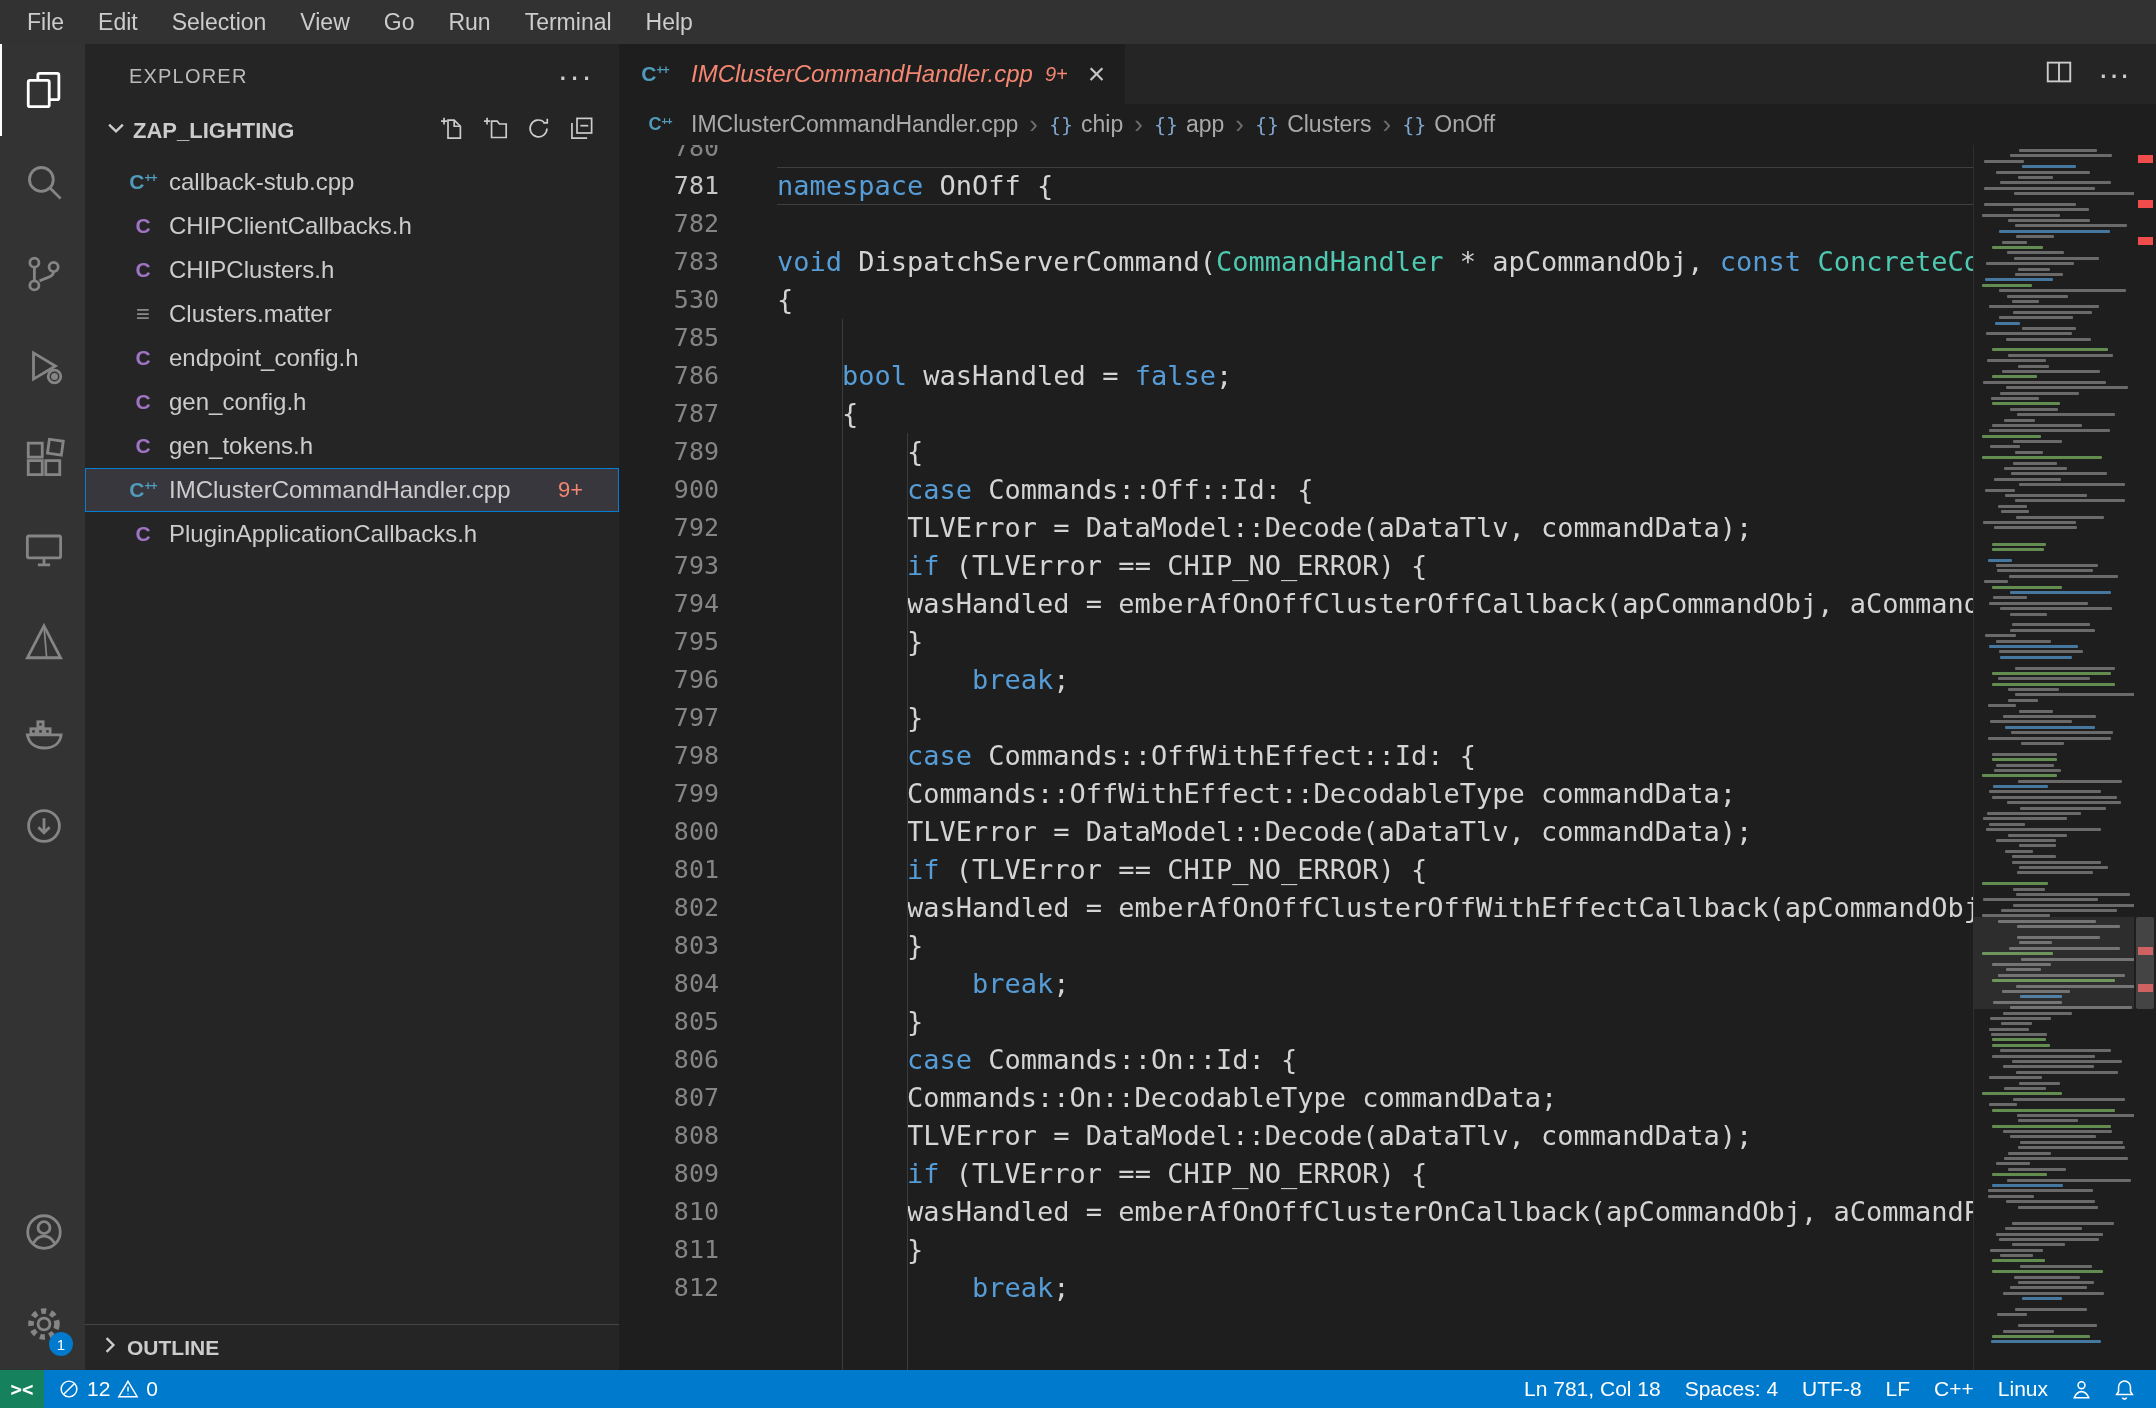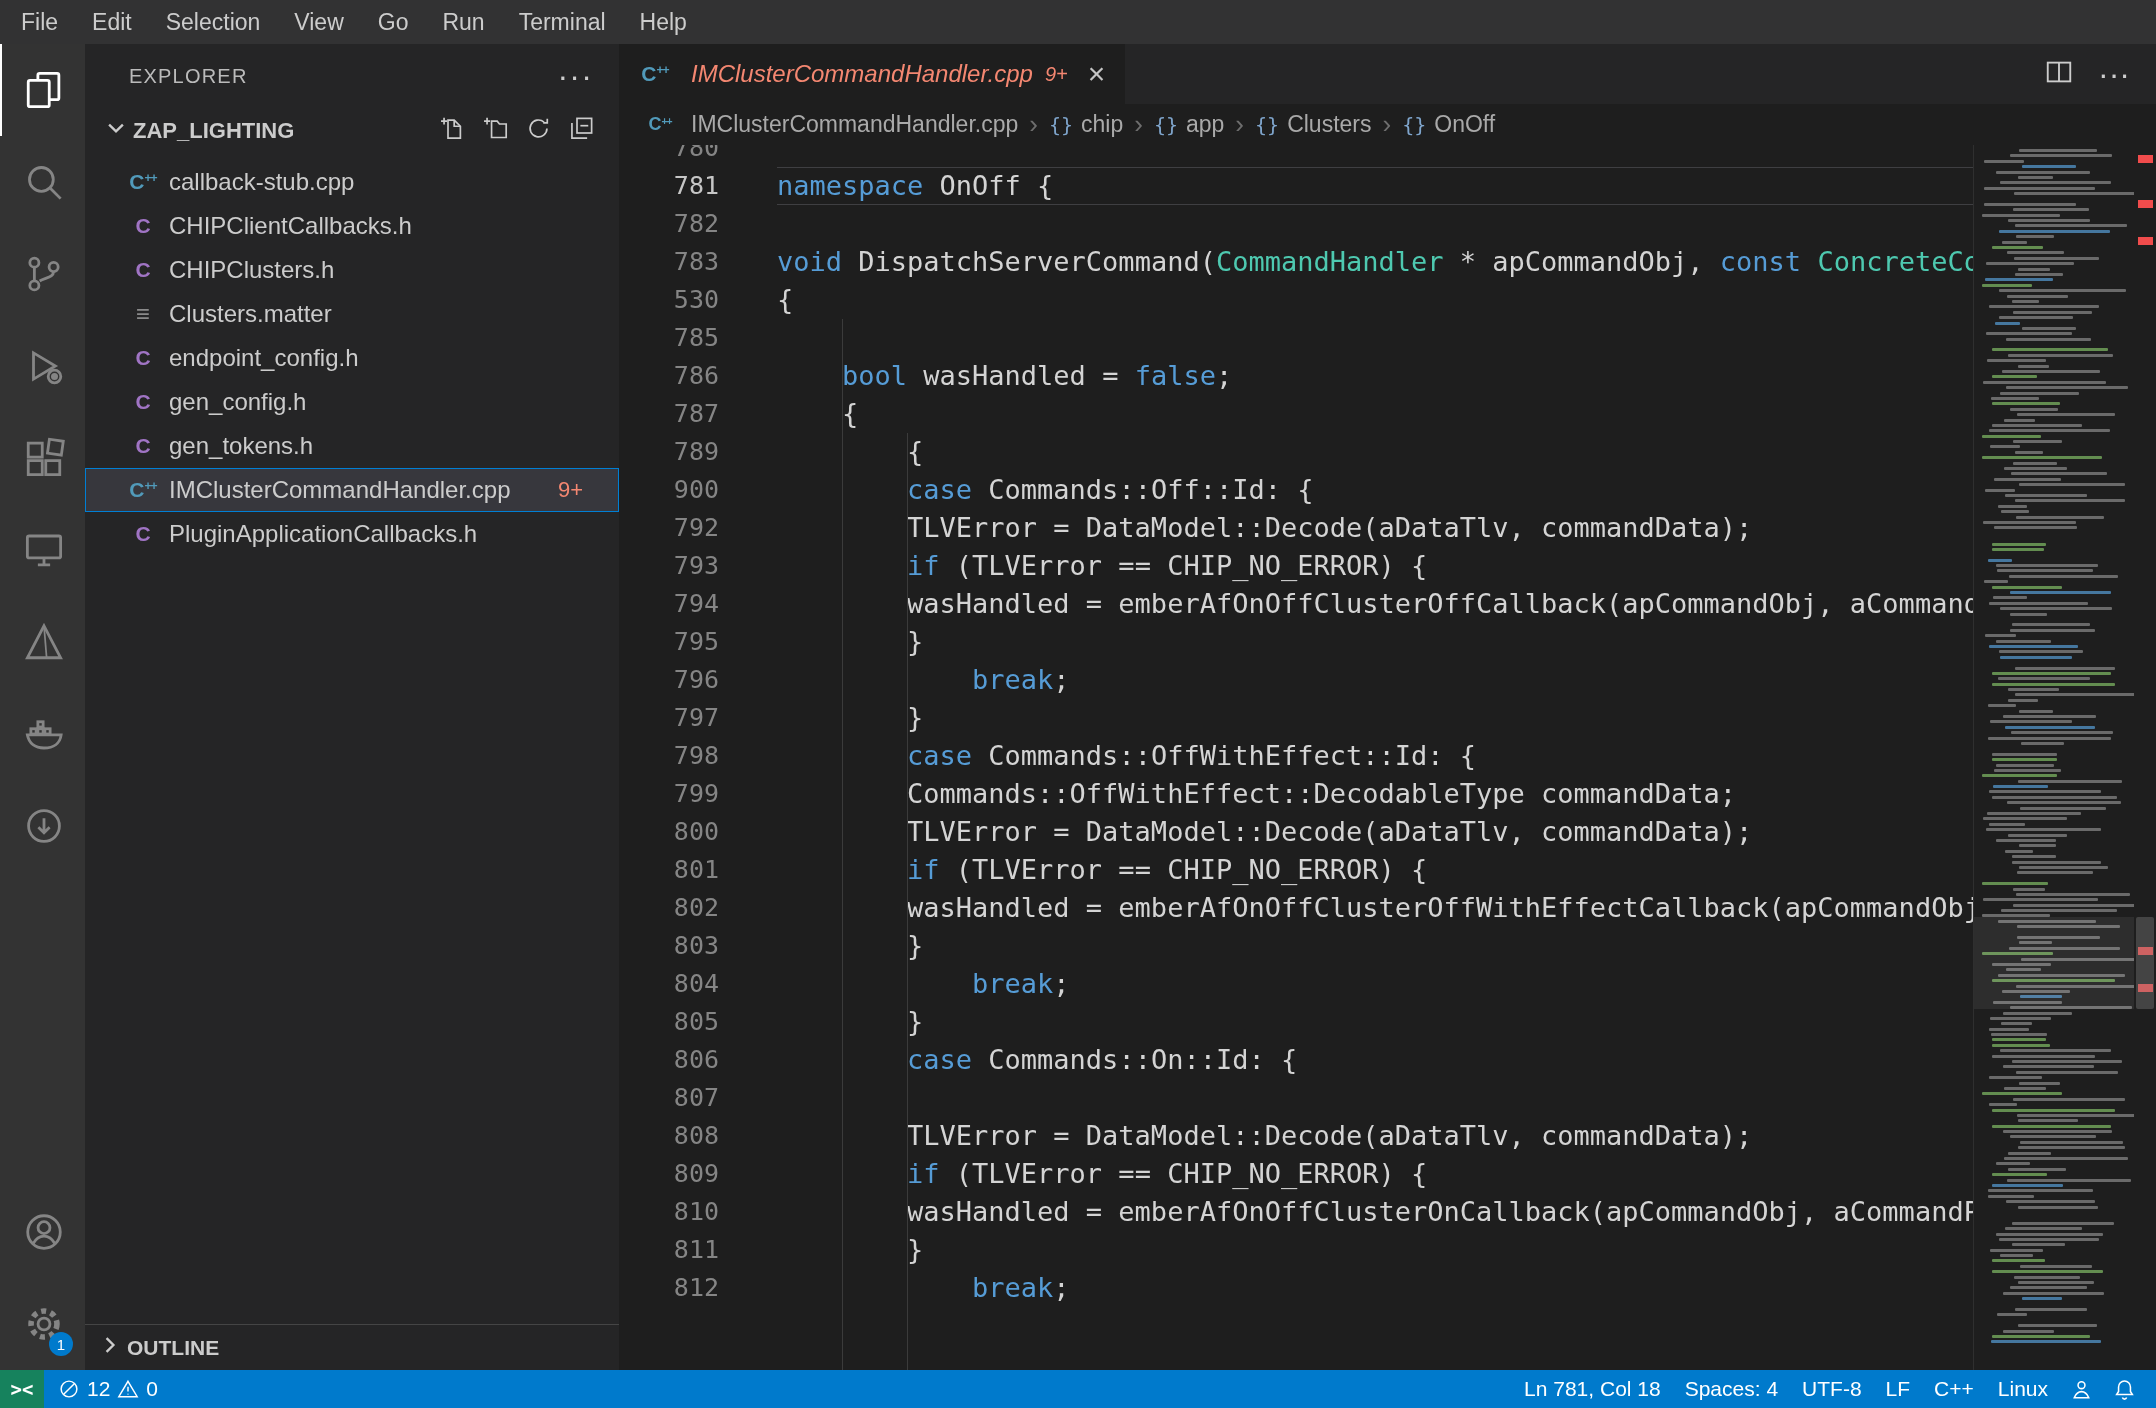--- a/index.html
+++ b/index.html
@@ -1,21 +1,21 @@
 <!DOCTYPE html>
 <html><head>
 <meta charset="utf-8">
 <style>
   * { margin:0; padding:0; box-sizing:border-box; }
   html,body { width:2156px; height:1408px; overflow:hidden; background:#1e1e1e; }
   body { font-family:"Liberation Sans", sans-serif; color:#cccccc; }
   .app { width:2156px; height:1408px; display:flex; flex-direction:column; position:relative; }
 
   
-  .menubar { flex:0 0 44px; background:#323233; display:flex; align-items:center; padding-left:4px; }
+  .menubar { flex:0 0 44px; background:#323233; display:flex; align-items:center; padding-left:10px; }
   .menu-item { padding:0 17px; font-size:23px; color:#cccccc; height:100%; display:flex; align-items:center; }
 
   .main { flex:1; display:flex; min-height:0; }
 
   
   .activitybar { flex:0 0 85px; background:#333333; display:flex; flex-direction:column; justify-content:space-between; }
   .ab-group { display:flex; flex-direction:column; }
   .ab-item { width:85px; height:92px; display:flex; align-items:center; justify-content:center; color:#858585; position:relative; border-left:2px solid transparent; }
   .ab-item.active { color:#ffffff; border-left:2px solid #ffffff; }
   .ab-item svg { width:42px; height:42px; stroke:currentColor; fill:none; stroke-width:1.6; }
@@ -333,21 +333,21 @@
             <div class="line"><span class="ln">797</span><span class="lc"><span class="tok-p">        }</span></span></div>
             <div class="line"><span class="ln">798</span><span class="lc"><span class="tok-p">        </span><span class="tok-k">case</span><span class="tok-p"> Commands::OffWithEffect::Id: {</span></span></div>
             <div class="line"><span class="ln">799</span><span class="lc"><span class="tok-p">        Commands::OffWithEffect::DecodableType commandData;</span></span></div>
             <div class="line"><span class="ln">800</span><span class="lc"><span class="tok-p">        TLVError = DataModel::Decode(aDataTlv, commandData);</span></span></div>
             <div class="line"><span class="ln">801</span><span class="lc"><span class="tok-p">        </span><span class="tok-k">if</span><span class="tok-p"> (TLVError == CHIP_NO_ERROR) {</span></span></div>
             <div class="line"><span class="ln">802</span><span class="lc"><span class="tok-p">        wasHandled = emberAfOnOffClusterOffWithEffectCallback(apCommandObj, aCommandPath, commandData);</span></span></div>
             <div class="line"><span class="ln">803</span><span class="lc"><span class="tok-p">        }</span></span></div>
             <div class="line"><span class="ln">804</span><span class="lc"><span class="tok-p">            </span><span class="tok-k">break</span><span class="tok-p">;</span></span></div>
             <div class="line"><span class="ln">805</span><span class="lc"><span class="tok-p">        }</span></span></div>
             <div class="line"><span class="ln">806</span><span class="lc"><span class="tok-p">        </span><span class="tok-k">case</span><span class="tok-p"> Commands::On::Id: {</span></span></div>
-            <div class="line"><span class="ln">807</span></div>
+            <div class="line"><span class="ln">807</span><span class="lc"><span class="tok-p">        Commands::On::DecodableType commandData;</span></span></div>
             <div class="line"><span class="ln">808</span><span class="lc"><span class="tok-p">        TLVError = DataModel::Decode(aDataTlv, commandData);</span></span></div>
             <div class="line"><span class="ln">809</span><span class="lc"><span class="tok-p">        </span><span class="tok-k">if</span><span class="tok-p"> (TLVError == CHIP_NO_ERROR) {</span></span></div>
             <div class="line"><span class="ln">810</span><span class="lc"><span class="tok-p">        wasHandled = emberAfOnOffClusterOnCallback(apCommandObj, aCommandPath, commandData);</span></span></div>
             <div class="line"><span class="ln">811</span><span class="lc"><span class="tok-p">        }</span></span></div>
             <div class="line"><span class="ln">812</span><span class="lc"><span class="tok-p">            </span><span class="tok-k">break</span><span class="tok-p">;</span></span></div>
           </div>
         <div class="ig ig1"></div>
         <div class="ig ig2"></div>
         <div class="minimap">
           <div id="mm-lines">

